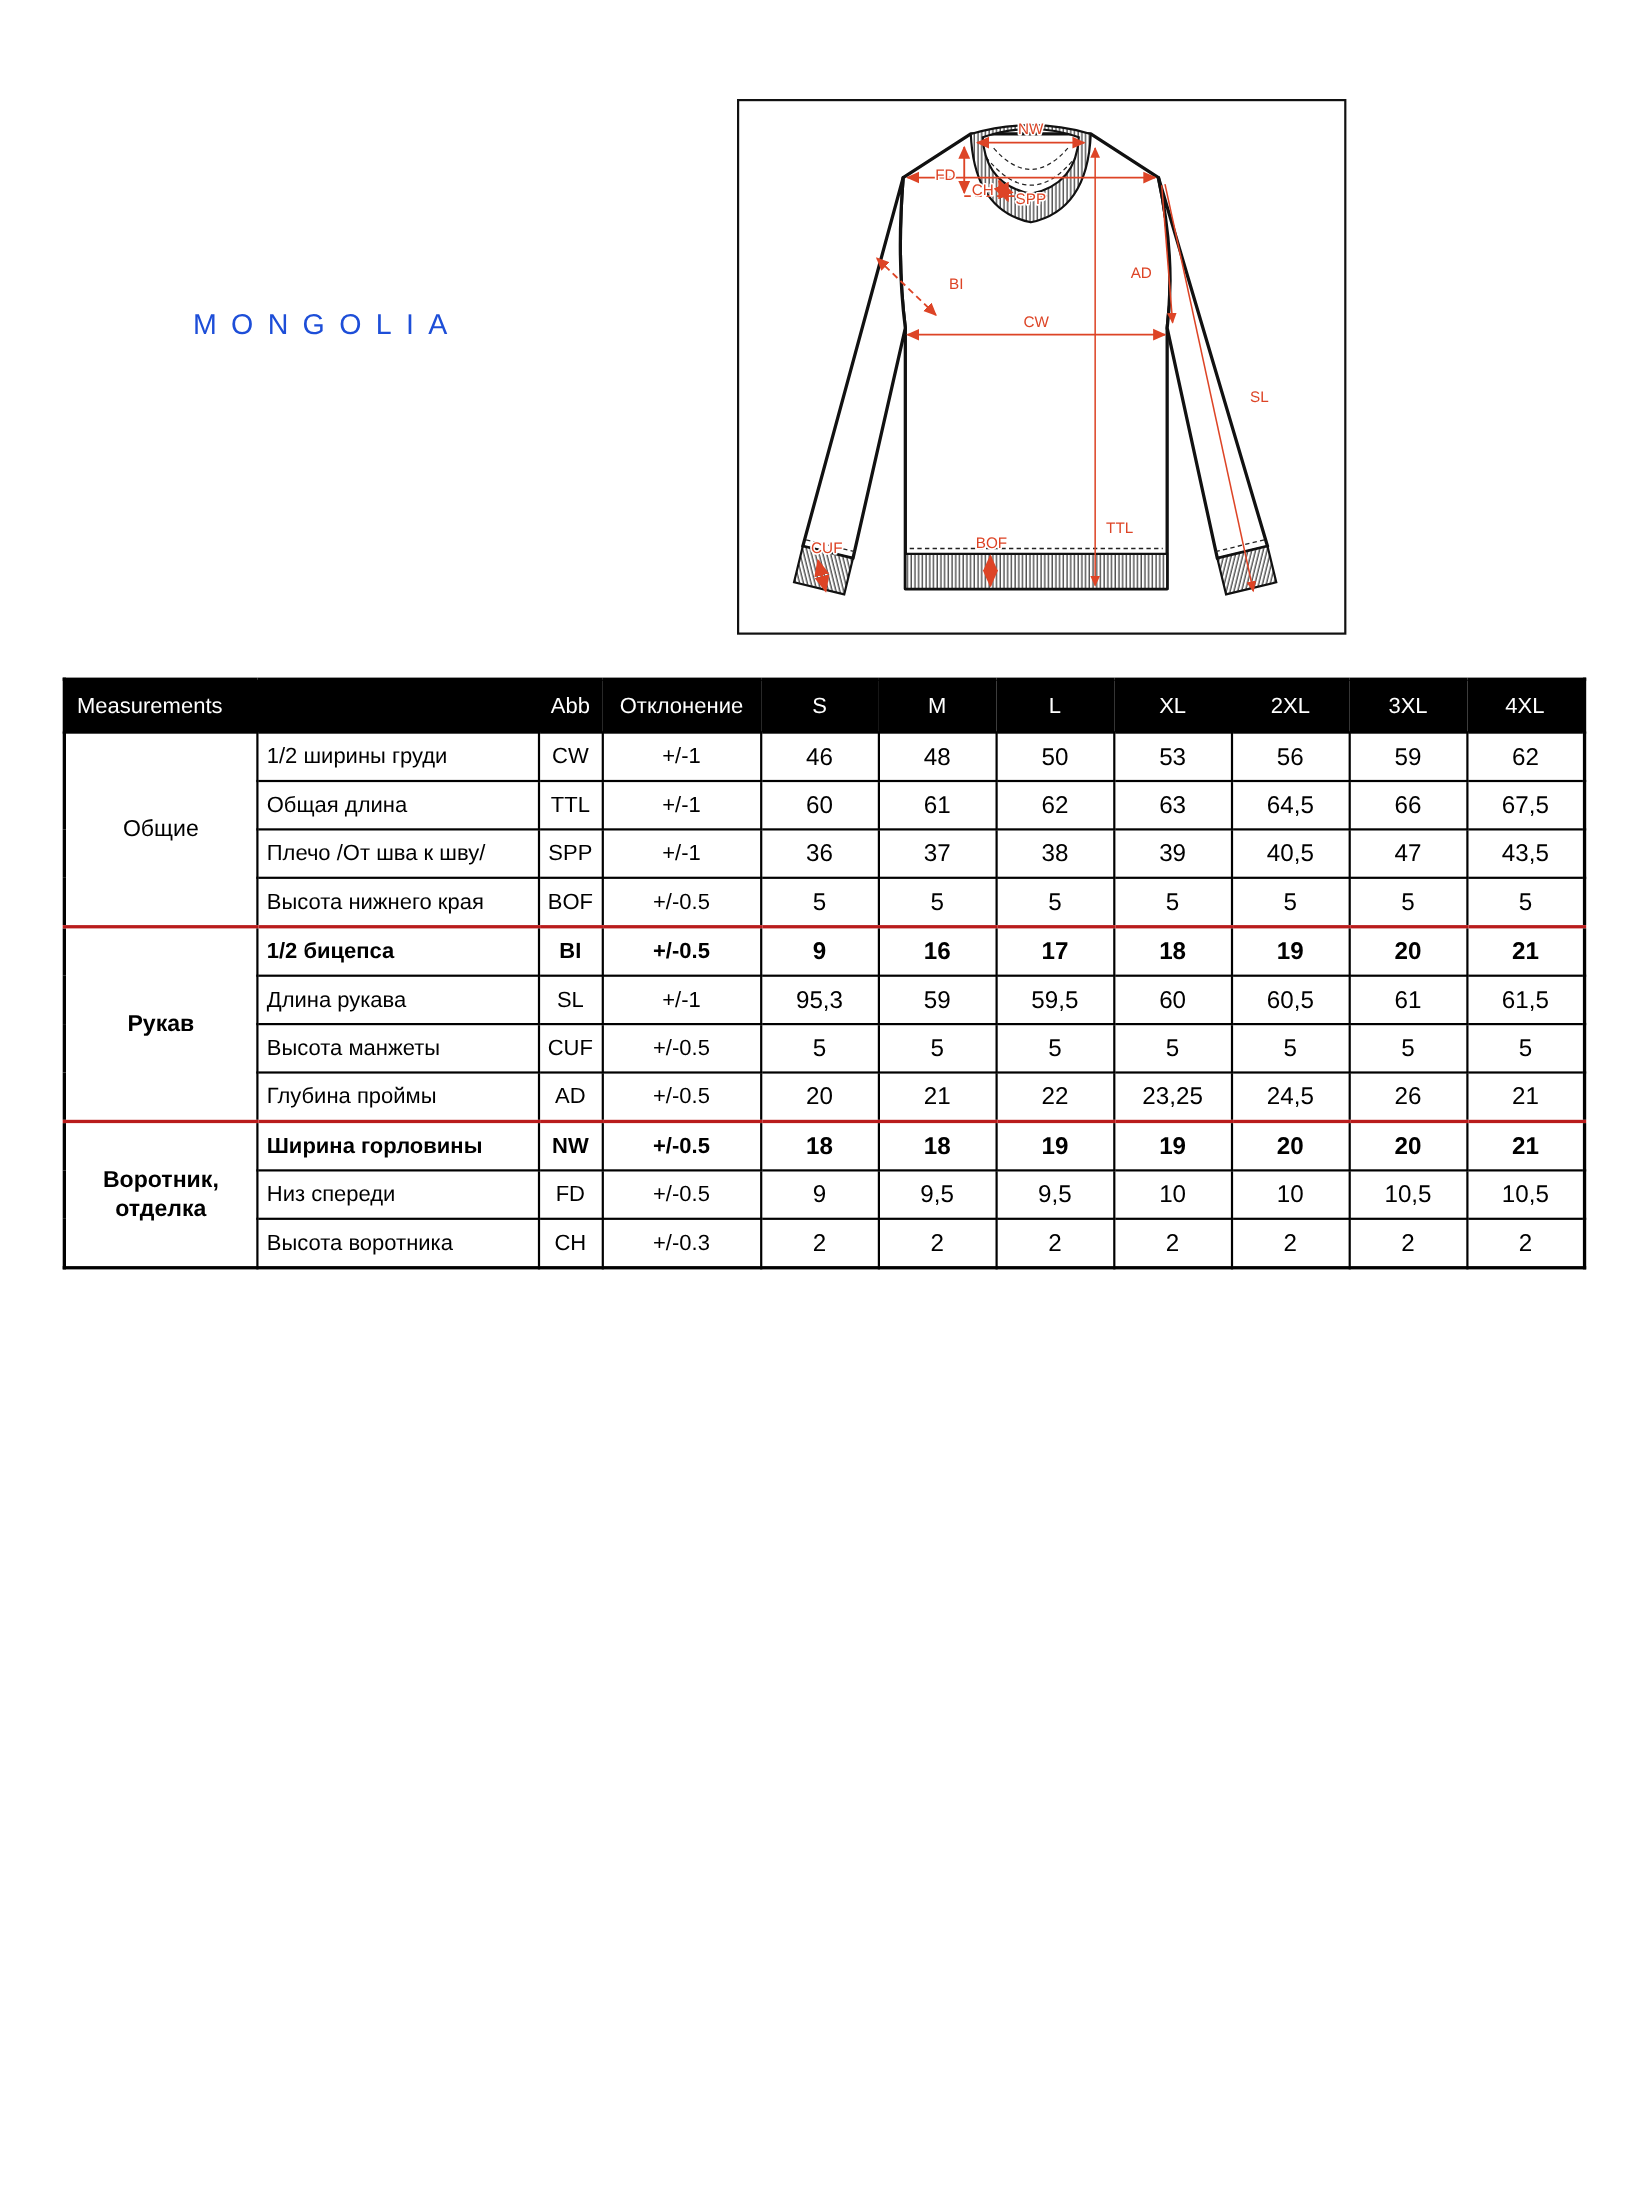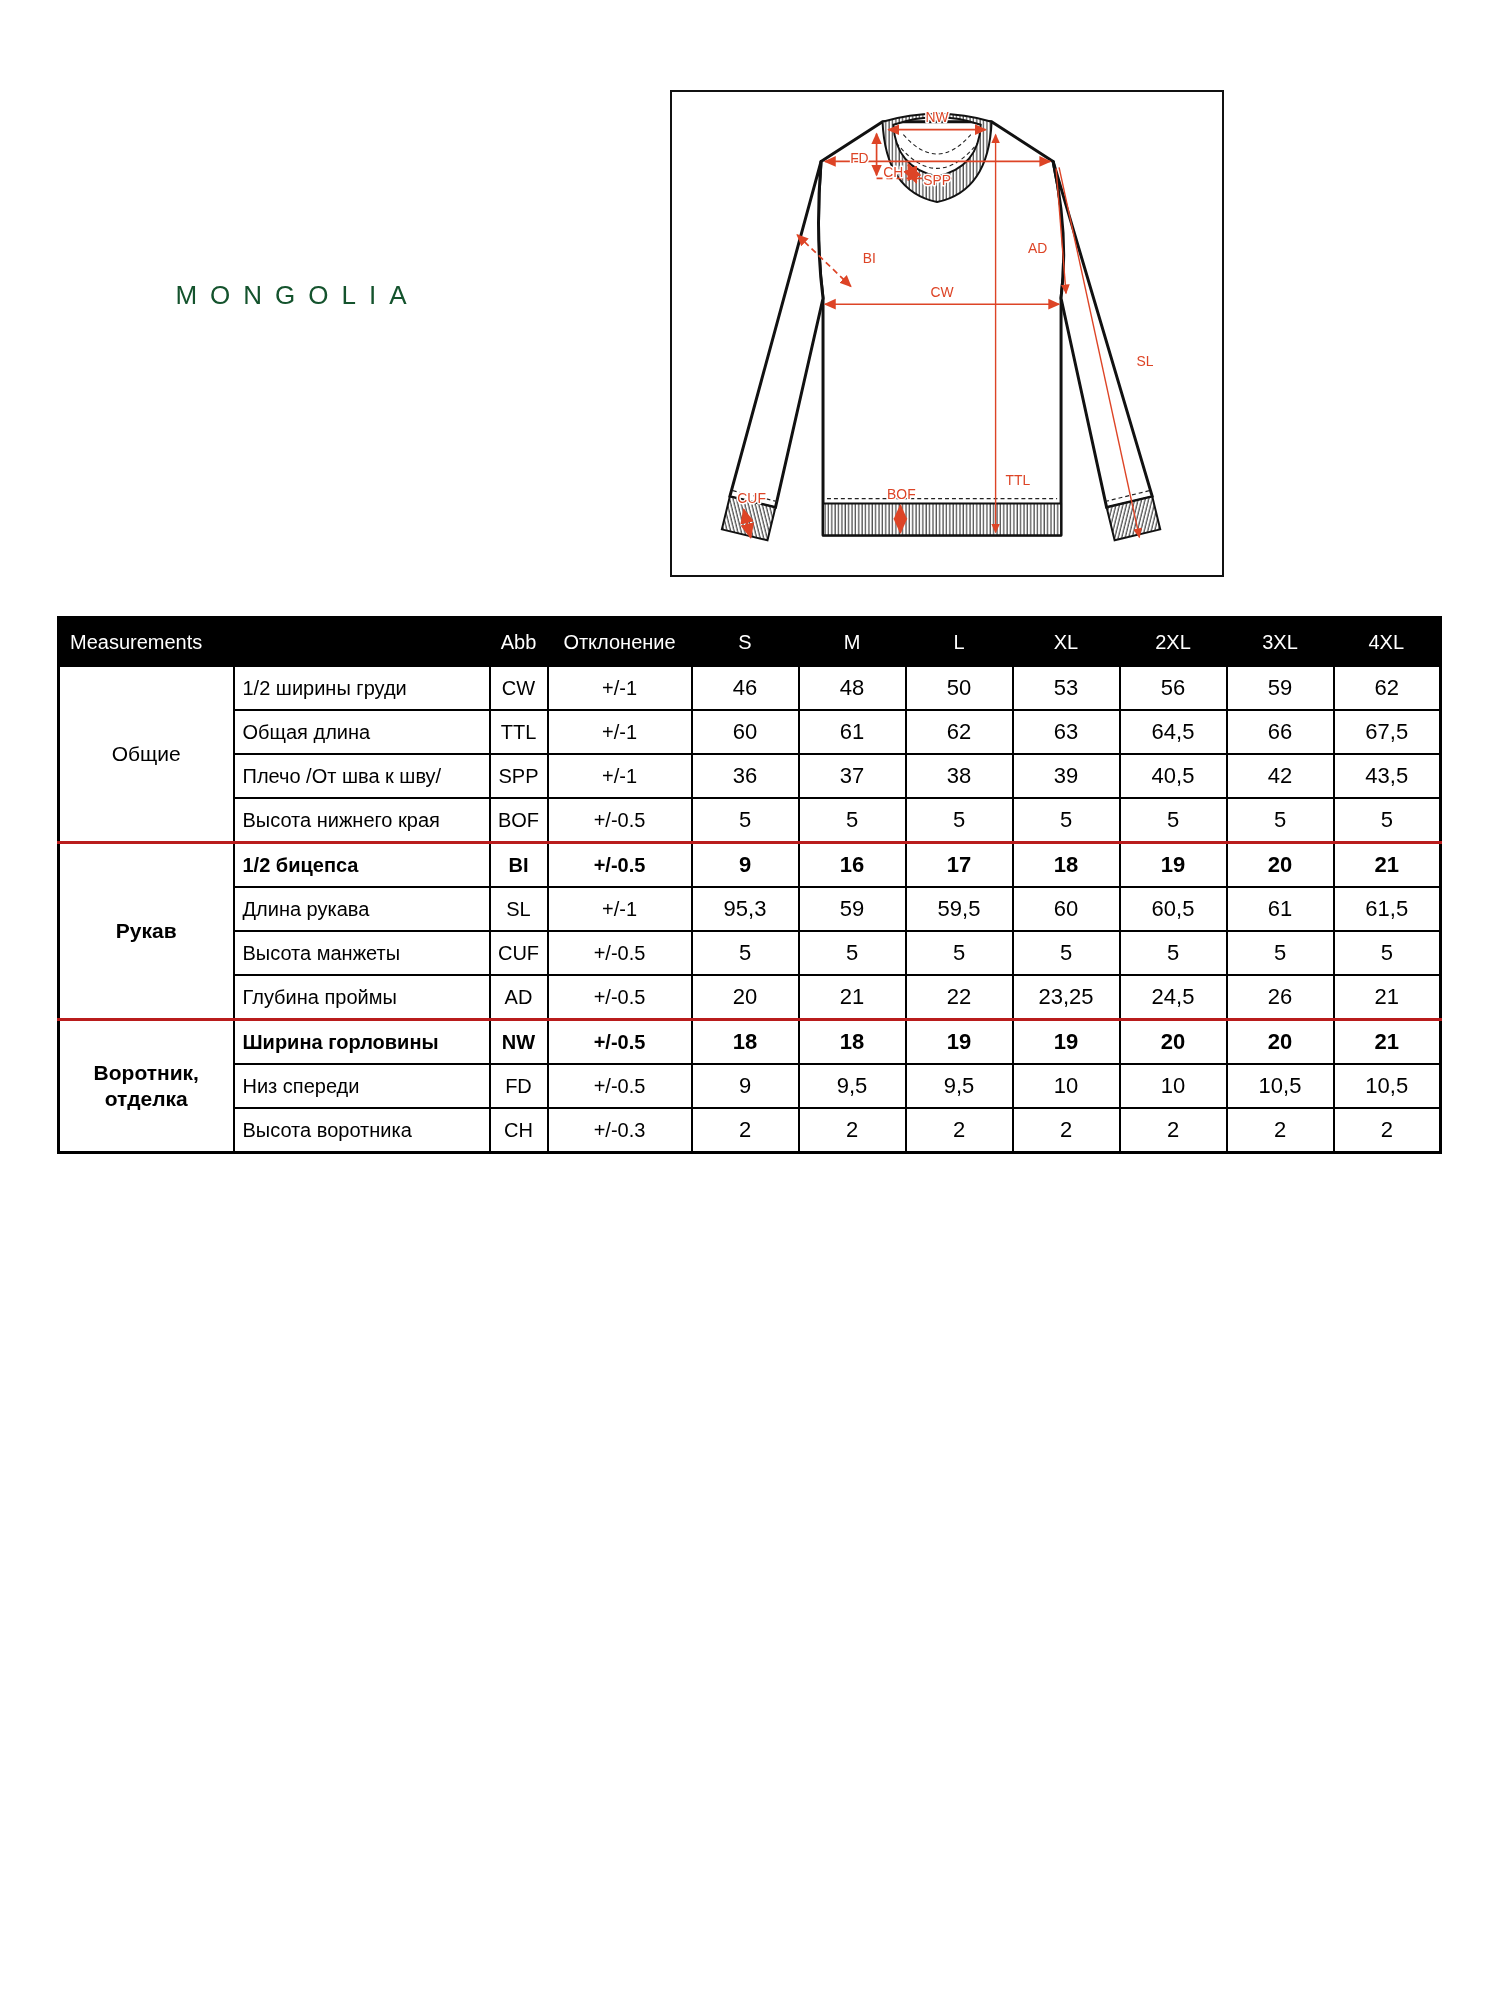--- a/index.html
+++ b/index.html
@@ -3,21 +3,21 @@
 <meta charset="utf-8">
 <style>
   html,body{margin:0;padding:0;}
   body{
     width:1500px;height:2000px;background:#ffffff;position:relative;
     font-family:"Liberation Sans", sans-serif;overflow:hidden;color:#000;
   }
   
   .logo{position:absolute;left:98px;top:270px;width:386px;text-align:center;}
   .brand{font-size:86px;font-weight:300;letter-spacing:6px;color:#909195;line-height:1;}
-  .brand-sub{font-size:26px;font-weight:400;letter-spacing:13px;color:#14532d;margin-top:10px;padding-left:13px;}
+  .brand-sub{font-size:26px;font-weight:400;letter-spacing:13px;color:#1d4ed8;margin-top:10px;padding-left:13px;}
   
   .diagram{position:absolute;left:670px;top:90px;width:550px;height:483px;border:2px solid #111;background:#fff;}
   .diagram svg{display:block;width:100%;height:100%;}
   .ann-label{font-family:"Liberation Sans",sans-serif;font-size:14px;fill:#dd4426;
     paint-order:stroke;stroke:#ffffff;stroke-width:3px;stroke-linejoin:round;}
   
   table.size{
     position:absolute;left:57px;top:616px;width:1383px;
     border-collapse:collapse;table-layout:fixed;border:3px solid #000;
   }
@@ -168,21 +168,21 @@
       </tr>
       <tr>
         <td class="label">Плечо /От шва к шву/</td>
         <td class="abb">SPP</td>
         <td class="tol">+/-1</td>
         <td class="val">36</td>
         <td class="val">37</td>
         <td class="val">38</td>
         <td class="val">39</td>
         <td class="val">40,5</td>
-        <td class="val">42</td>
+        <td class="val">47</td>
         <td class="val">43,5</td>
       </tr>
       <tr>
         <td class="label">Высота нижнего края</td>
         <td class="abb">BOF</td>
         <td class="tol">+/-0.5</td>
         <td class="val">5</td>
         <td class="val">5</td>
         <td class="val">5</td>
         <td class="val">5</td>

